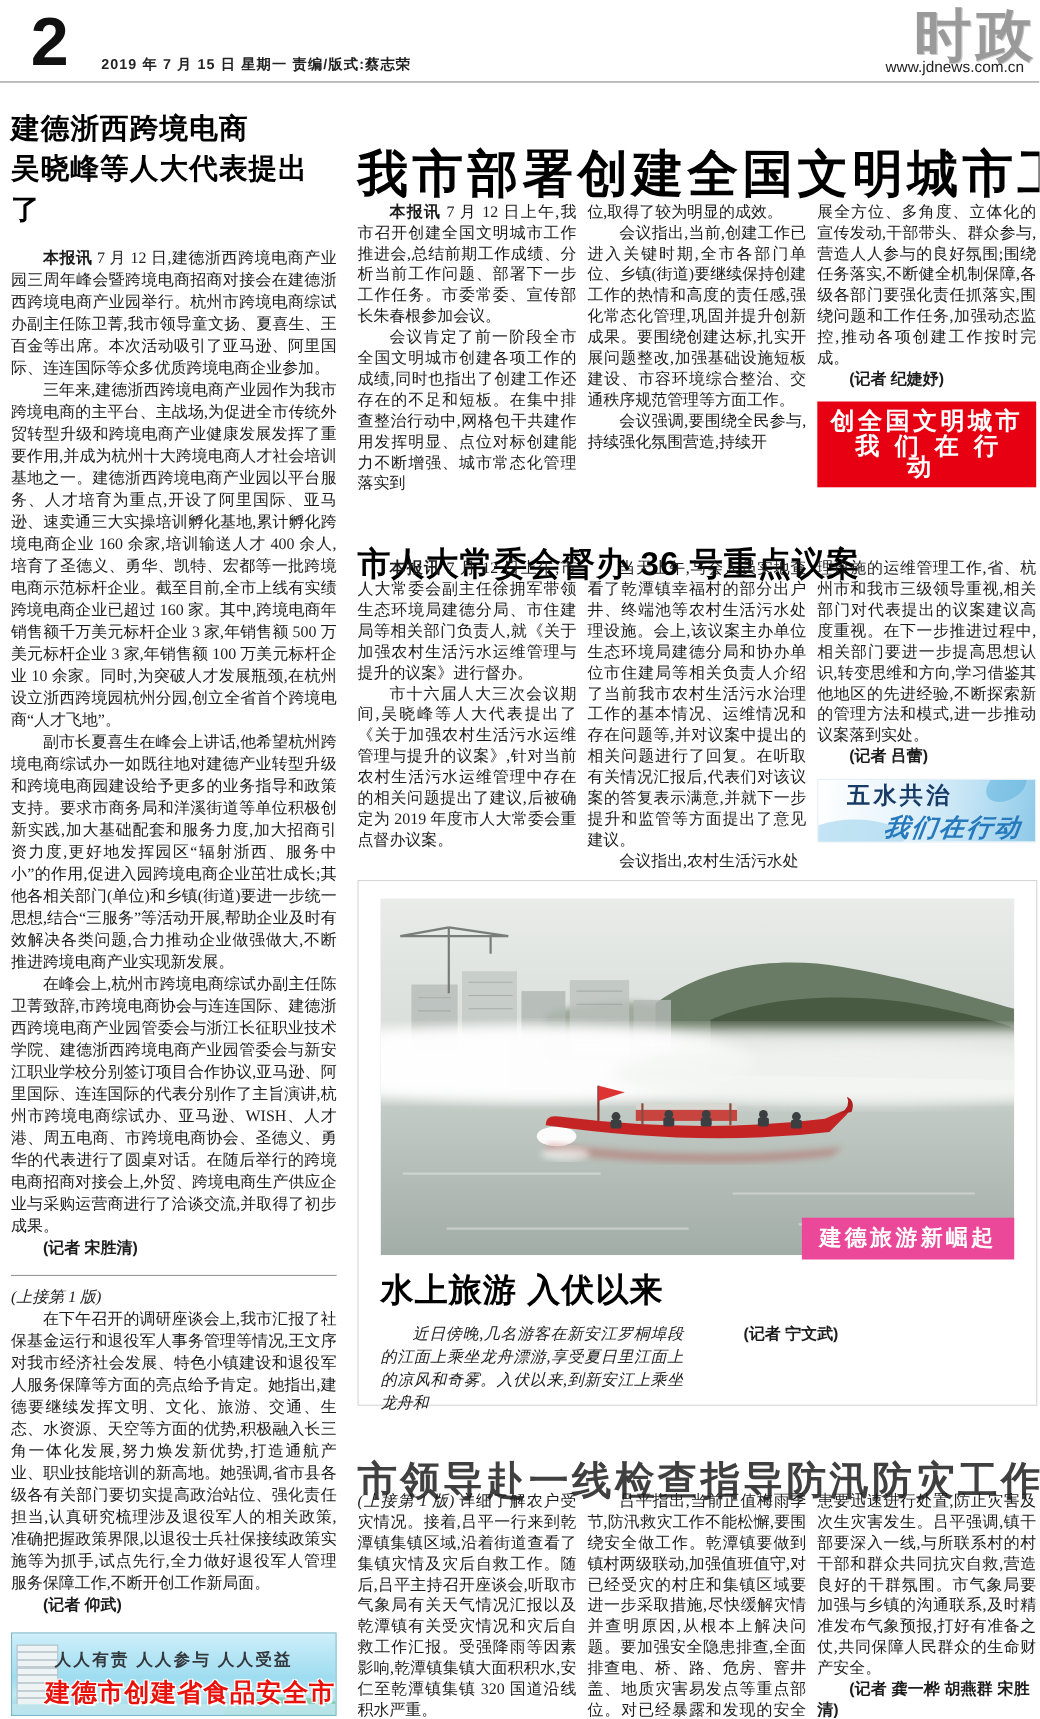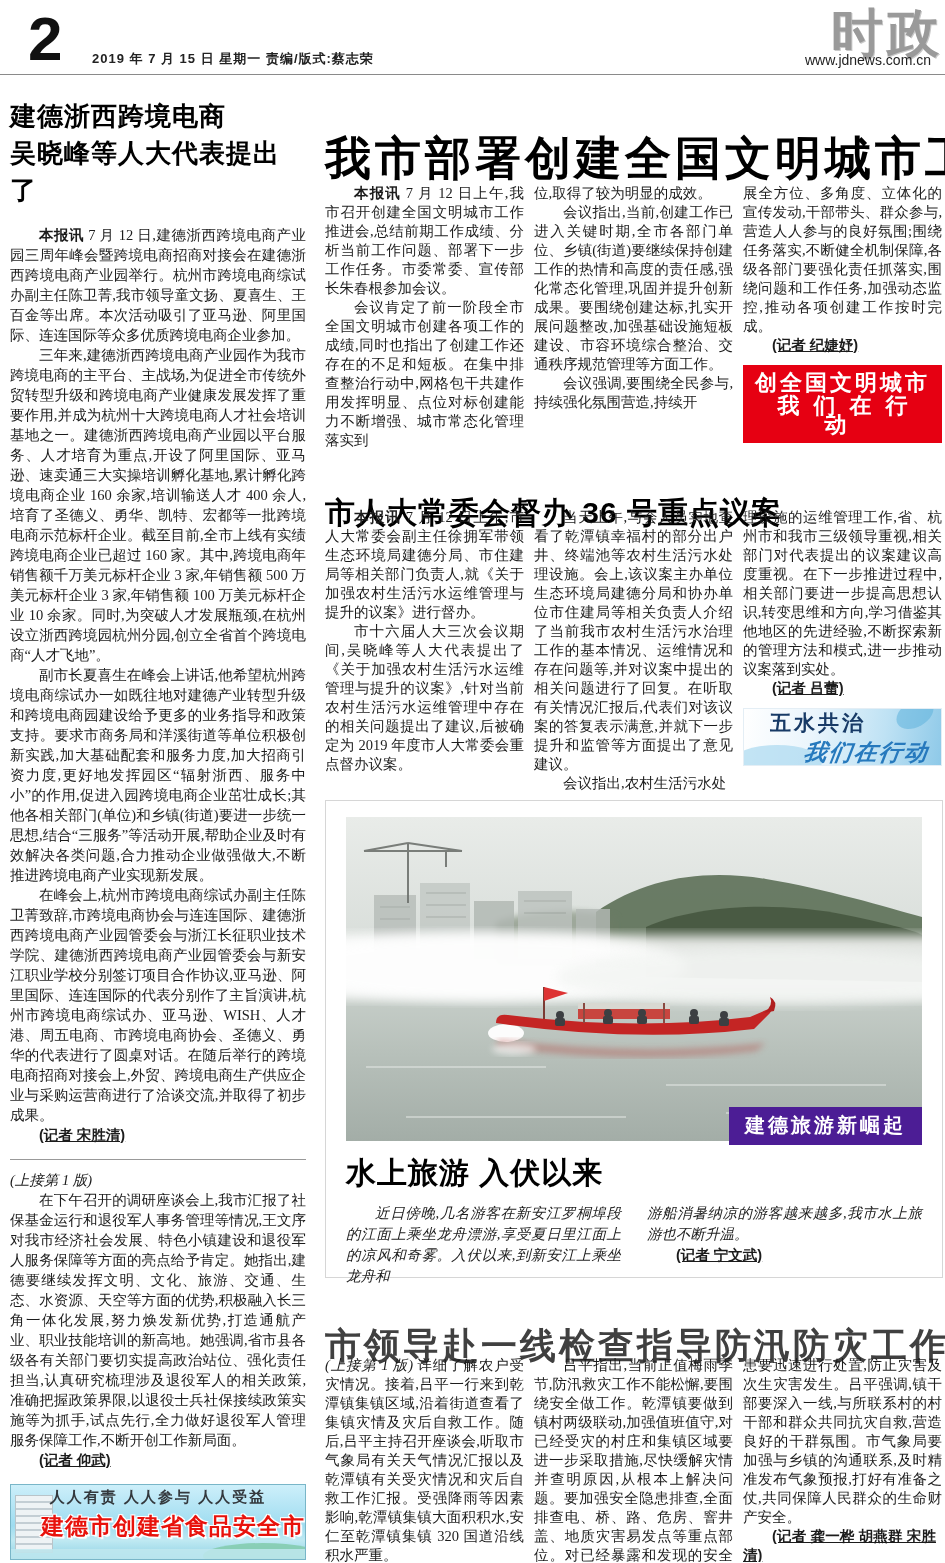--- a/index.html
+++ b/index.html
@@ -13,36 +13,36 @@
   .masthead{position:absolute;left:0;top:0;width:945px;height:74px;border-bottom:1px solid #8a8a8a;background:#fff;}
   .page-num{position:absolute;left:28px;top:8px;font-size:62px;font-weight:700;line-height:1;color:#111;}
   .dateline{position:absolute;left:92px;top:50px;font-size:13px;font-weight:700;color:#222;letter-spacing:1px;}
   .section-title{position:absolute;left:325px;top:8px;width:618px;text-align:right;
     font-size:52px;font-weight:900;color:#9a9a9a;letter-spacing:4px;line-height:1;
     text-shadow:1px 1px 0 #c9c9c9;}
   .website{position:absolute;right:14px;top:52px;font-size:14px;color:#222;}
   
   .bodytxt p{margin:0;text-indent:2em;text-align:justify;word-break:break-all;}
   .bodytxt p.ni{text-indent:0;}
-  .byline{text-align:right;font-family:"Liberation Sans",sans-serif;font-weight:700;padding-right:6px;margin-top:4px;text-indent:0;text-decoration:underline;}
+  .byline{text-align:right;font-family:"Liberation Sans",sans-serif;font-weight:700;padding-right:6px;margin-top:4px;text-indent:0;}
   .kai{font-style:italic;}
   
   .left-col{position:absolute;left:10px;top:98px;width:296px;}
   .la-title{font-family:"Liberation Sans",sans-serif;font-weight:900;font-size:26px;line-height:37px;letter-spacing:1px;margin:0 0 16px 0;color:#000;}
   .left-col .bodytxt{font-size:14.5px;line-height:20px;}
   .divider{border-top:1px solid #999;margin:14px 0 10px 0;}
   .cont-note{font-style:italic;font-size:14.5px;margin:0 0 2px 0;}
   
   .food-ad{position:absolute;left:10px;top:1484px;width:294px;height:74px;overflow:hidden;
     border:1px solid #79b6c8;background:linear-gradient(180deg,#cdeffa 0%,#9edcf0 55%,#bfe9f2 75%,#8fd2e4 100%);}
   .ad-building{position:absolute;left:4px;top:10px;width:36px;height:56px;background:
     repeating-linear-gradient(180deg,#eef3f5 0 5px,#c3ced4 5px 7px);border:1px solid #b9c4c9;}
   .ad-hill{position:absolute;right:-18px;bottom:-10px;width:120px;height:26px;border-radius:50%;background:#7ec9a8;opacity:.8;}
   .ad-water{position:absolute;left:0;bottom:0;width:100%;height:10px;background:#bfe7ee;opacity:.85;}
-  .ad-slogan{position:relative;text-align:center;margin-top:3px;font-family:"Liberation Sans",sans-serif;
+  .ad-slogan{position:relative;text-align:center;margin-top:15px;font-family:"Liberation Sans",sans-serif;
     font-weight:700;font-size:15px;color:#33383d;letter-spacing:2px;}
   .ad-title{position:relative;text-align:right;margin-top:4px;font-family:"Liberation Sans",sans-serif;
     font-weight:900;font-size:23px;color:#e8120c;letter-spacing:1px;
     text-shadow:-1px -1px 0 #fff,1px -1px 0 #fff,-1px 1px 0 #fff,1px 1px 0 #fff,2px 2px 1px #fff;}
   
   .main-head1{position:absolute;left:325px;top:102px;width:618px;font-family:"Liberation Sans",sans-serif;
     font-weight:900;font-size:46px;line-height:1.12;letter-spacing:4px;color:#000;white-space:nowrap;}
   .cols{position:absolute;display:flex;gap:10px;}
   .cols .col{width:199px;font-size:14.5px;line-height:19px;}
   .civ-cols{left:325px;top:184px;width:618px;height:268px;overflow:visible;}
@@ -60,21 +60,21 @@
   .wb-splash{position:absolute;left:-12px;bottom:-14px;width:90px;height:34px;border-radius:50%;background:#a9d9ef;opacity:.7;}
   .wb-splash2{position:absolute;right:6px;top:-8px;width:40px;height:26px;border-radius:50%;background:#5fb2dd;opacity:.55;transform:rotate(-30deg);}
   .wb-l1{position:absolute;left:26px;top:5px;font-family:Liberation Serif, serif;font-weight:900;
     font-size:21px;color:#173a66;letter-spacing:3px;}
   .wb-l2{position:absolute;right:12px;bottom:3px;font-family:"Liberation Sans",sans-serif;font-weight:900;
     font-size:23px;color:#2679bd;font-style:italic;transform:skewX(-8deg);letter-spacing:2px;}
   
   .photo-frame{position:absolute;left:325px;top:800px;width:616px;height:476px;border:1px solid #d6d6d6;background:#fff;}
   .photo{position:absolute;left:20px;top:16px;width:576px;height:324px;overflow:hidden;background:#dfe3e0;}
   .photo svg{display:block;width:100%;height:100%;}
-  .photo-label{position:absolute;right:20px;top:306px;background:#4c1d95;color:#fff;
+  .photo-label{position:absolute;right:20px;top:306px;background:#ec4899;color:#fff;
     font-family:"Liberation Sans",sans-serif;font-weight:900;font-size:20px;letter-spacing:3px;padding:5px 16px 6px 16px;}
   .photo-headline{position:absolute;left:20px;top:352px;font-family:"Liberation Sans",sans-serif;
     font-weight:900;font-size:30px;letter-spacing:1px;color:#000;}
   .photo-caption{position:absolute;left:20px;top:402px;width:576px;display:flex;gap:26px;}
   .photo-caption .ccol{width:275px;font-size:14.5px;line-height:21px;}
   .photo-caption p{margin:0;text-indent:2em;text-align:justify;word-break:break-all;font-style:italic;}
   .photo-caption p.ni{text-indent:0;}
   .photo-caption .byline{font-style:normal;}
   
   .flood-head{position:absolute;left:325px;top:1292px;width:618px;font-family:"Liberation Sans",sans-serif;
@@ -251,21 +251,20 @@
       </g>
     </svg>
   </div>
   <div class="photo-label">建德旅游新崛起</div>
   <div class="photo-headline">水上旅游  入伏以来</div>
   <div class="photo-caption">
     <div class="ccol">
       <p>近日傍晚,几名游客在新安江罗桐埠段的江面上乘坐龙舟漂游,享受夏日里江面上的凉风和奇雾。入伏以来,到新安江上乘坐龙舟和</p>
     </div>
     <div class="ccol">
-      <p class="ni">游船消暑纳凉的游客越来越多,我市水上旅游也不断升温。</p>
       <p class="byline">(记者  宁文武)</p>
     </div>
   </div>
 </div>
 
 <h2 class="flood-head">市领导赴一线检查指导防汛防灾工作</h2>
 <div class="cols flood-cols bodytxt">
   <div class="col">
     <p class="ni"><span class="kai">(上接第 1 版)</span><span> 详细了解农户受灾情况。接着,吕平一行来到乾潭镇集镇区域,沿着街道查看了集镇灾情及灾后自救工作。随后,吕平主持召开座谈会,听取市气象局有关天气情况汇报以及乾潭镇有关受灾情况和灾后自救工作汇报。受强降雨等因素影响,乾潭镇集镇大面积积水,安仁至乾潭镇集镇 320 国道沿线积水严重。</span></p>
   </div>

